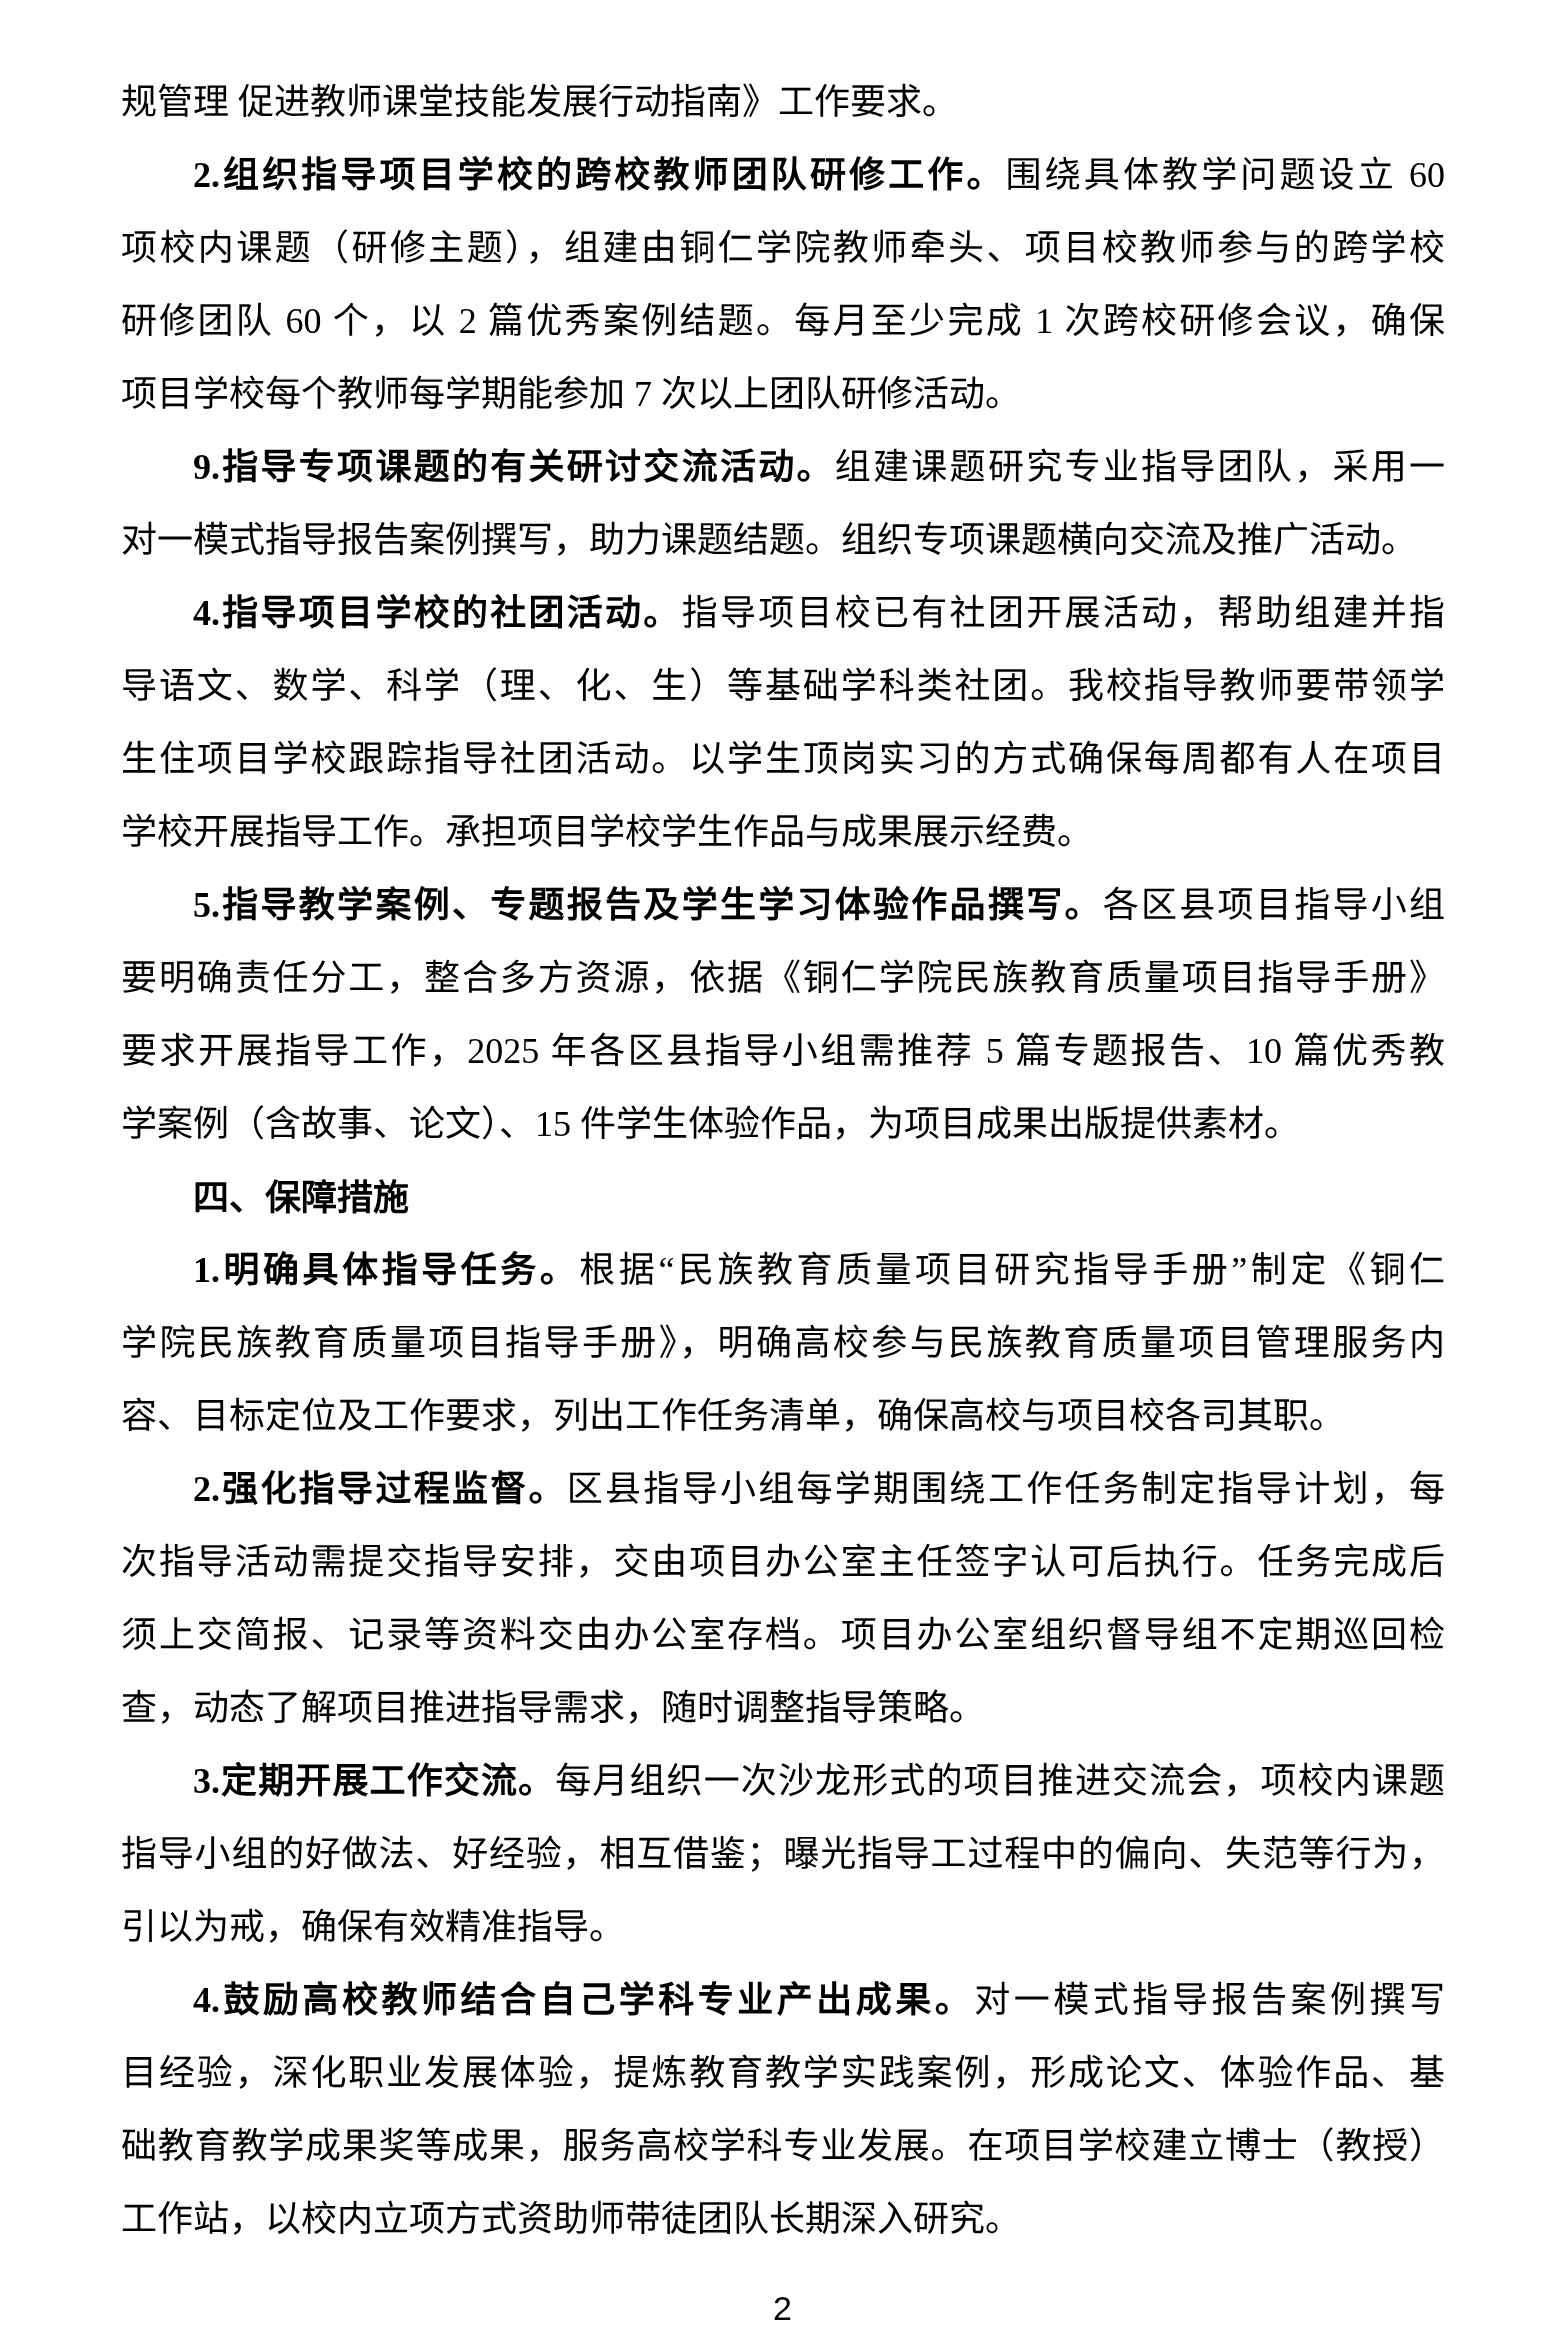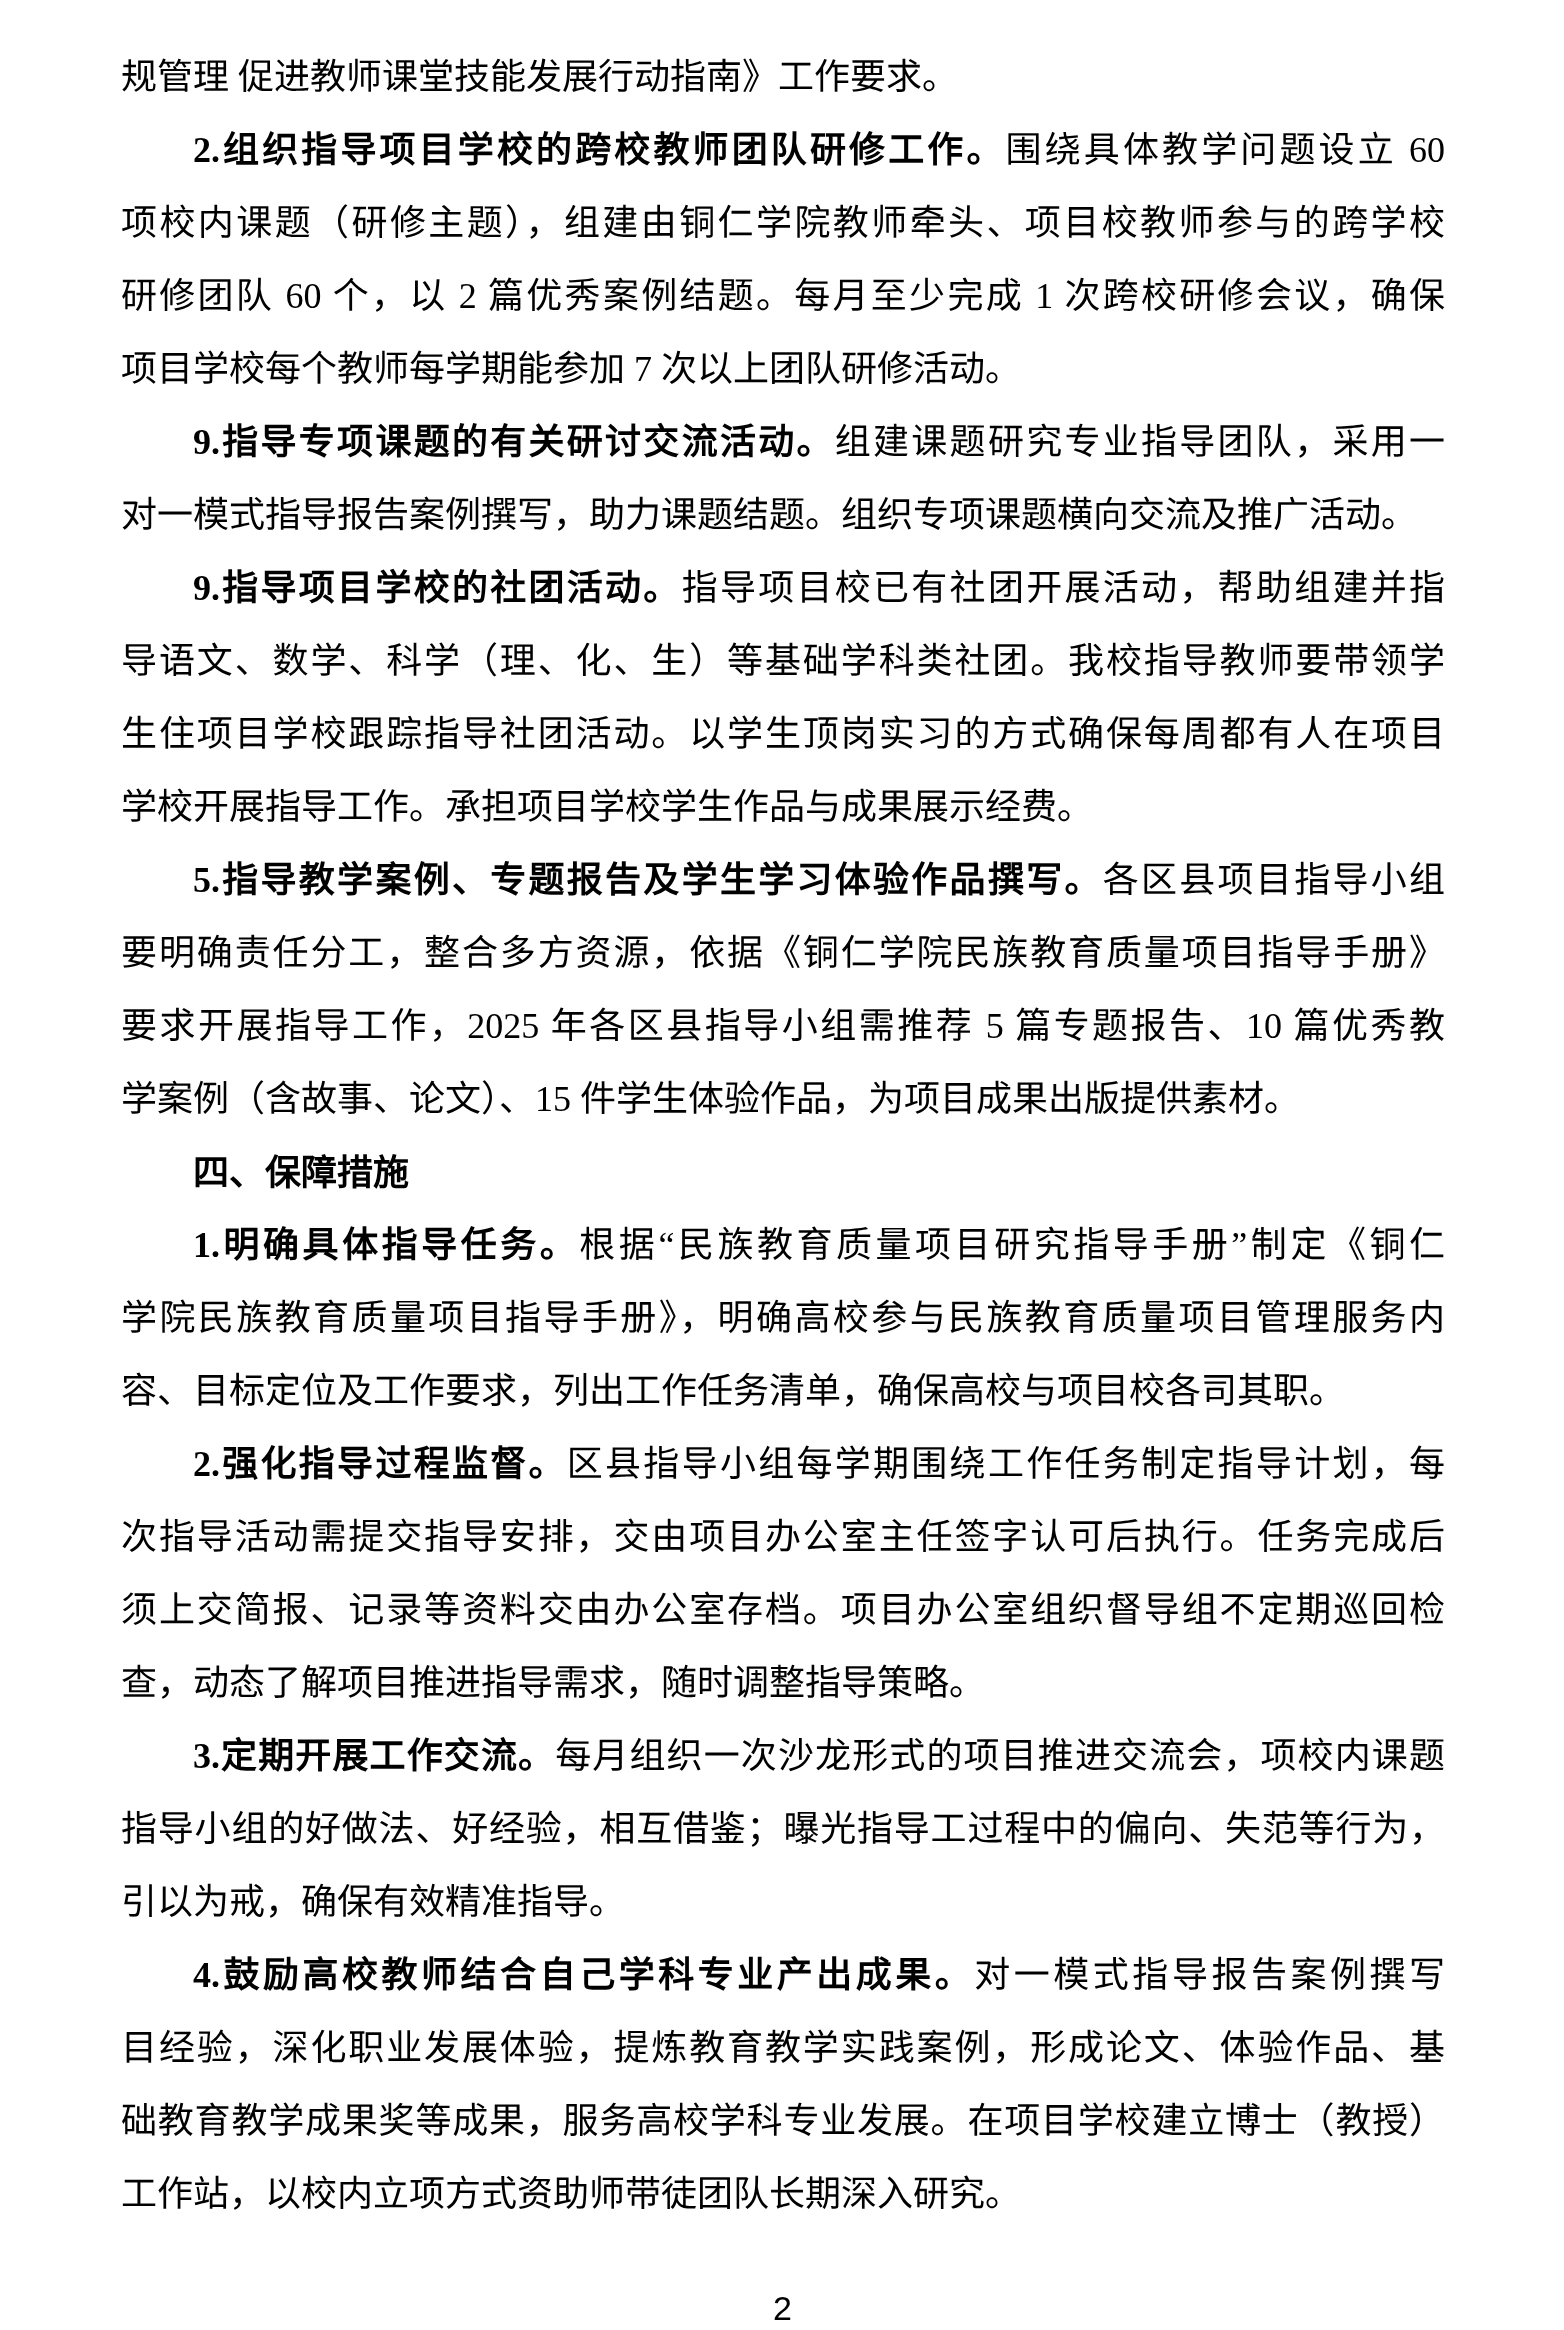--- a/index.html
+++ b/index.html
@@ -12,21 +12,21 @@
     width: 1565px;
     height: 2330px;
     background: #ffffff;
     overflow: hidden;
     color: #000000;
     font-family: "Liberation Serif", "DejaVu Serif", serif;
   }
   .content {
     position: absolute;
     left: 121px;
-    top: 41px;
+    top: 66px;
     width: 1324px;
   }
   .line {
     font-size: 36px;
     line-height: 73px;
     height: 73px;
     text-align: justify;
     text-align-last: left;
     white-space: normal;
     overflow: visible;
@@ -64,21 +64,21 @@
 
 <div class="page">
   <div class="content">
       <div class="line"><span>规管理 促进教师课堂技能发展行动指南》工作要求。</span></div>
       <div class="line indent fill"><span class="lead">2.组织指导项目学校的跨校教师团队研修工作。</span><span>围绕具体教学问题设立 60</span></div>
       <div class="line fill"><span>项校内课题（研修主题），组建由铜仁学院教师牵头、项目校教师参与的跨学校</span></div>
       <div class="line fill"><span>研修团队 60 个，以 2 篇优秀案例结题。每月至少完成 1 次跨校研修会议，确保</span></div>
       <div class="line"><span>项目学校每个教师每学期能参加 7 次以上团队研修活动。</span></div>
       <div class="line indent fill"><span class="lead">9.指导专项课题的有关研讨交流活动。</span><span>组建课题研究专业指导团队，采用一</span></div>
       <div class="line"><span>对一模式指导报告案例撰写，助力课题结题。组织专项课题横向交流及推广活动。</span></div>
-      <div class="line indent fill"><span class="lead">9.指导项目学校的社团活动。</span><span>指导项目校已有社团开展活动，帮助组建并指</span></div>
+      <div class="line indent fill"><span class="lead">4.指导项目学校的社团活动。</span><span>指导项目校已有社团开展活动，帮助组建并指</span></div>
       <div class="line fill"><span>导语文、数学、科学（理、化、生）等基础学科类社团。我校指导教师要带领学</span></div>
       <div class="line fill"><span>生住项目学校跟踪指导社团活动。以学生顶岗实习的方式确保每周都有人在项目</span></div>
       <div class="line"><span>学校开展指导工作。承担项目学校学生作品与成果展示经费。</span></div>
       <div class="line indent fill"><span class="lead">5.指导教学案例、专题报告及学生学习体验作品撰写。</span><span>各区县项目指导小组</span></div>
       <div class="line fill"><span>要明确责任分工，整合多方资源，依据《铜仁学院民族教育质量项目指导手册》</span></div>
       <div class="line fill"><span>要求开展指导工作，2025 年各区县指导小组需推荐 5 篇专题报告、10 篇优秀教</span></div>
       <div class="line"><span>学案例（含故事、论文）、15 件学生体验作品，为项目成果出版提供素材。</span></div>
       <div class="line heading indent"><span>四、保障措施</span></div>
       <div class="line indent fill"><span class="lead">1.明确具体指导任务。</span><span>根据“民族教育质量项目研究指导手册”制定《铜仁</span></div>
       <div class="line fill"><span>学院民族教育质量项目指导手册》，明确高校参与民族教育质量项目管理服务内</span></div>

